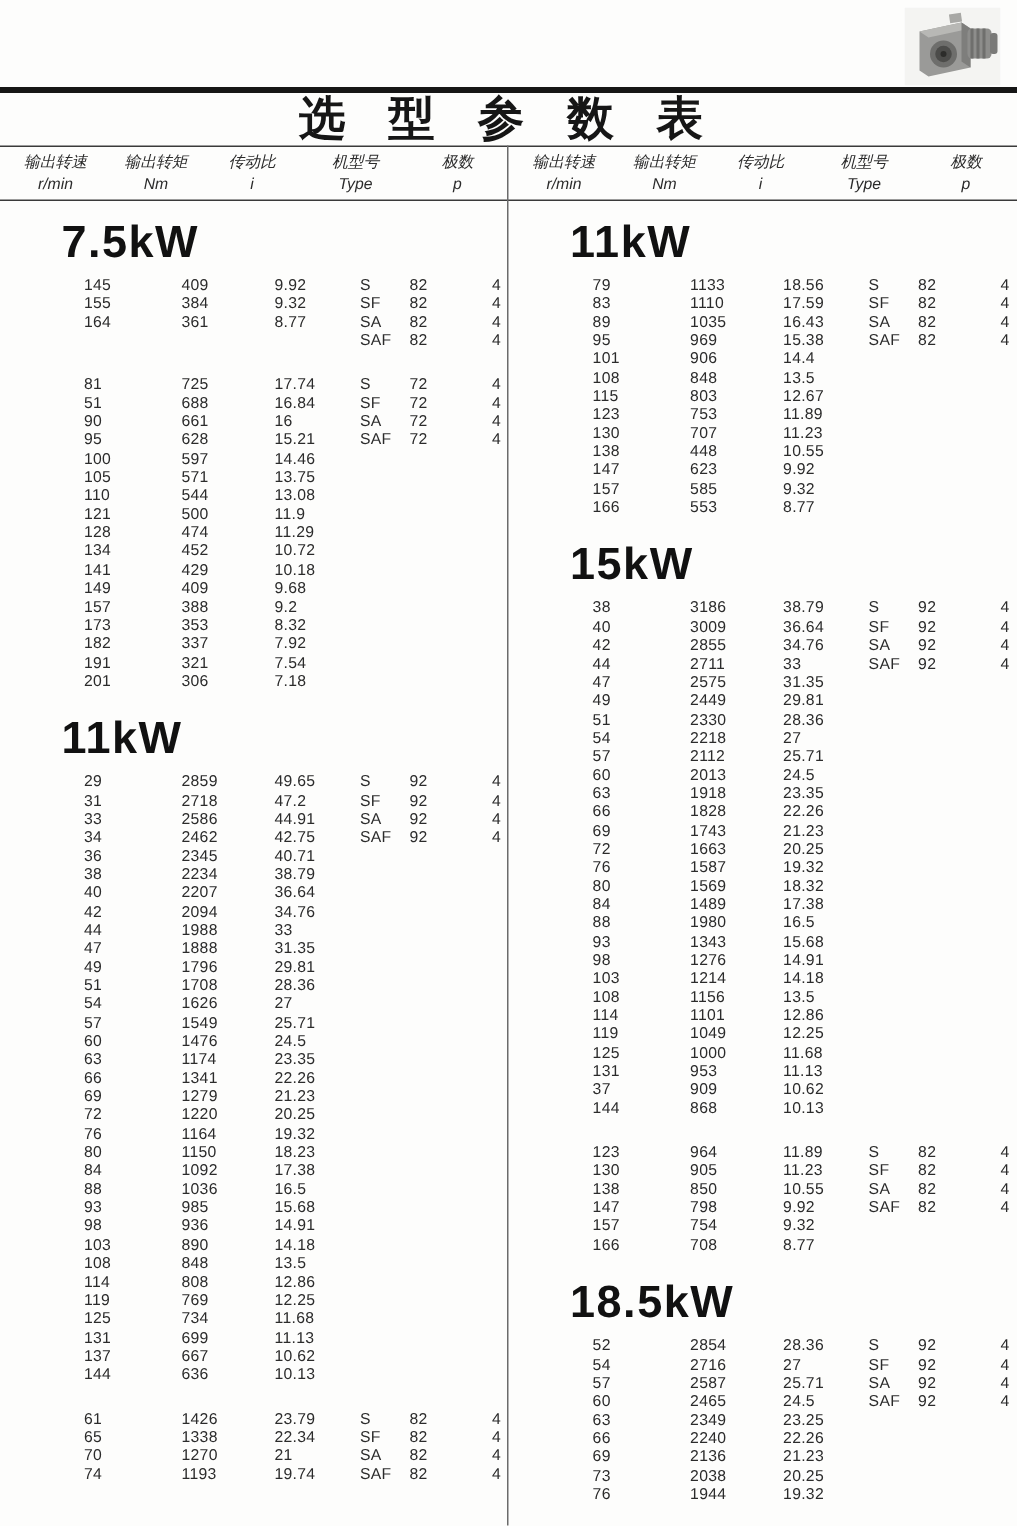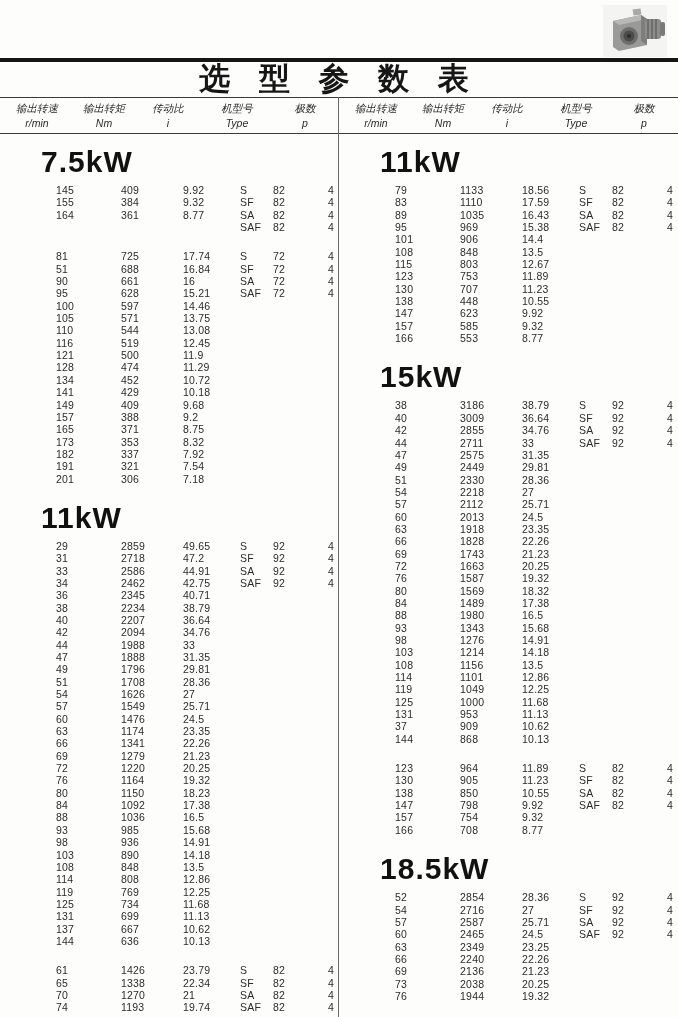--- a/index.html
+++ b/index.html
@@ -173,28 +173,20 @@
         </div>
         <div class="row">
           <span>110</span>
           <span>544</span>
           <span>13.08</span>
           <span></span>
           <span></span>
           <span></span>
         </div>
         <div class="row">
-          <span>116</span>
-          <span>519</span>
-          <span>12.45</span>
-          <span></span>
-          <span></span>
-          <span></span>
-        </div>
-        <div class="row">
           <span>121</span>
           <span>500</span>
           <span>11.9</span>
           <span></span>
           <span></span>
           <span></span>
         </div>
         <div class="row">
           <span>128</span>
           <span>474</span>
@@ -224,28 +216,20 @@
           <span>409</span>
           <span>9.68</span>
           <span></span>
           <span></span>
           <span></span>
         </div>
         <div class="row">
           <span>157</span>
           <span>388</span>
           <span>9.2</span>
-          <span></span>
-          <span></span>
-          <span></span>
-        </div>
-        <div class="row">
-          <span>165</span>
-          <span>371</span>
-          <span>8.75</span>
           <span></span>
           <span></span>
           <span></span>
         </div>
         <div class="row">
           <span>173</span>
           <span>353</span>
           <span>8.32</span>
           <span></span>
           <span></span>

